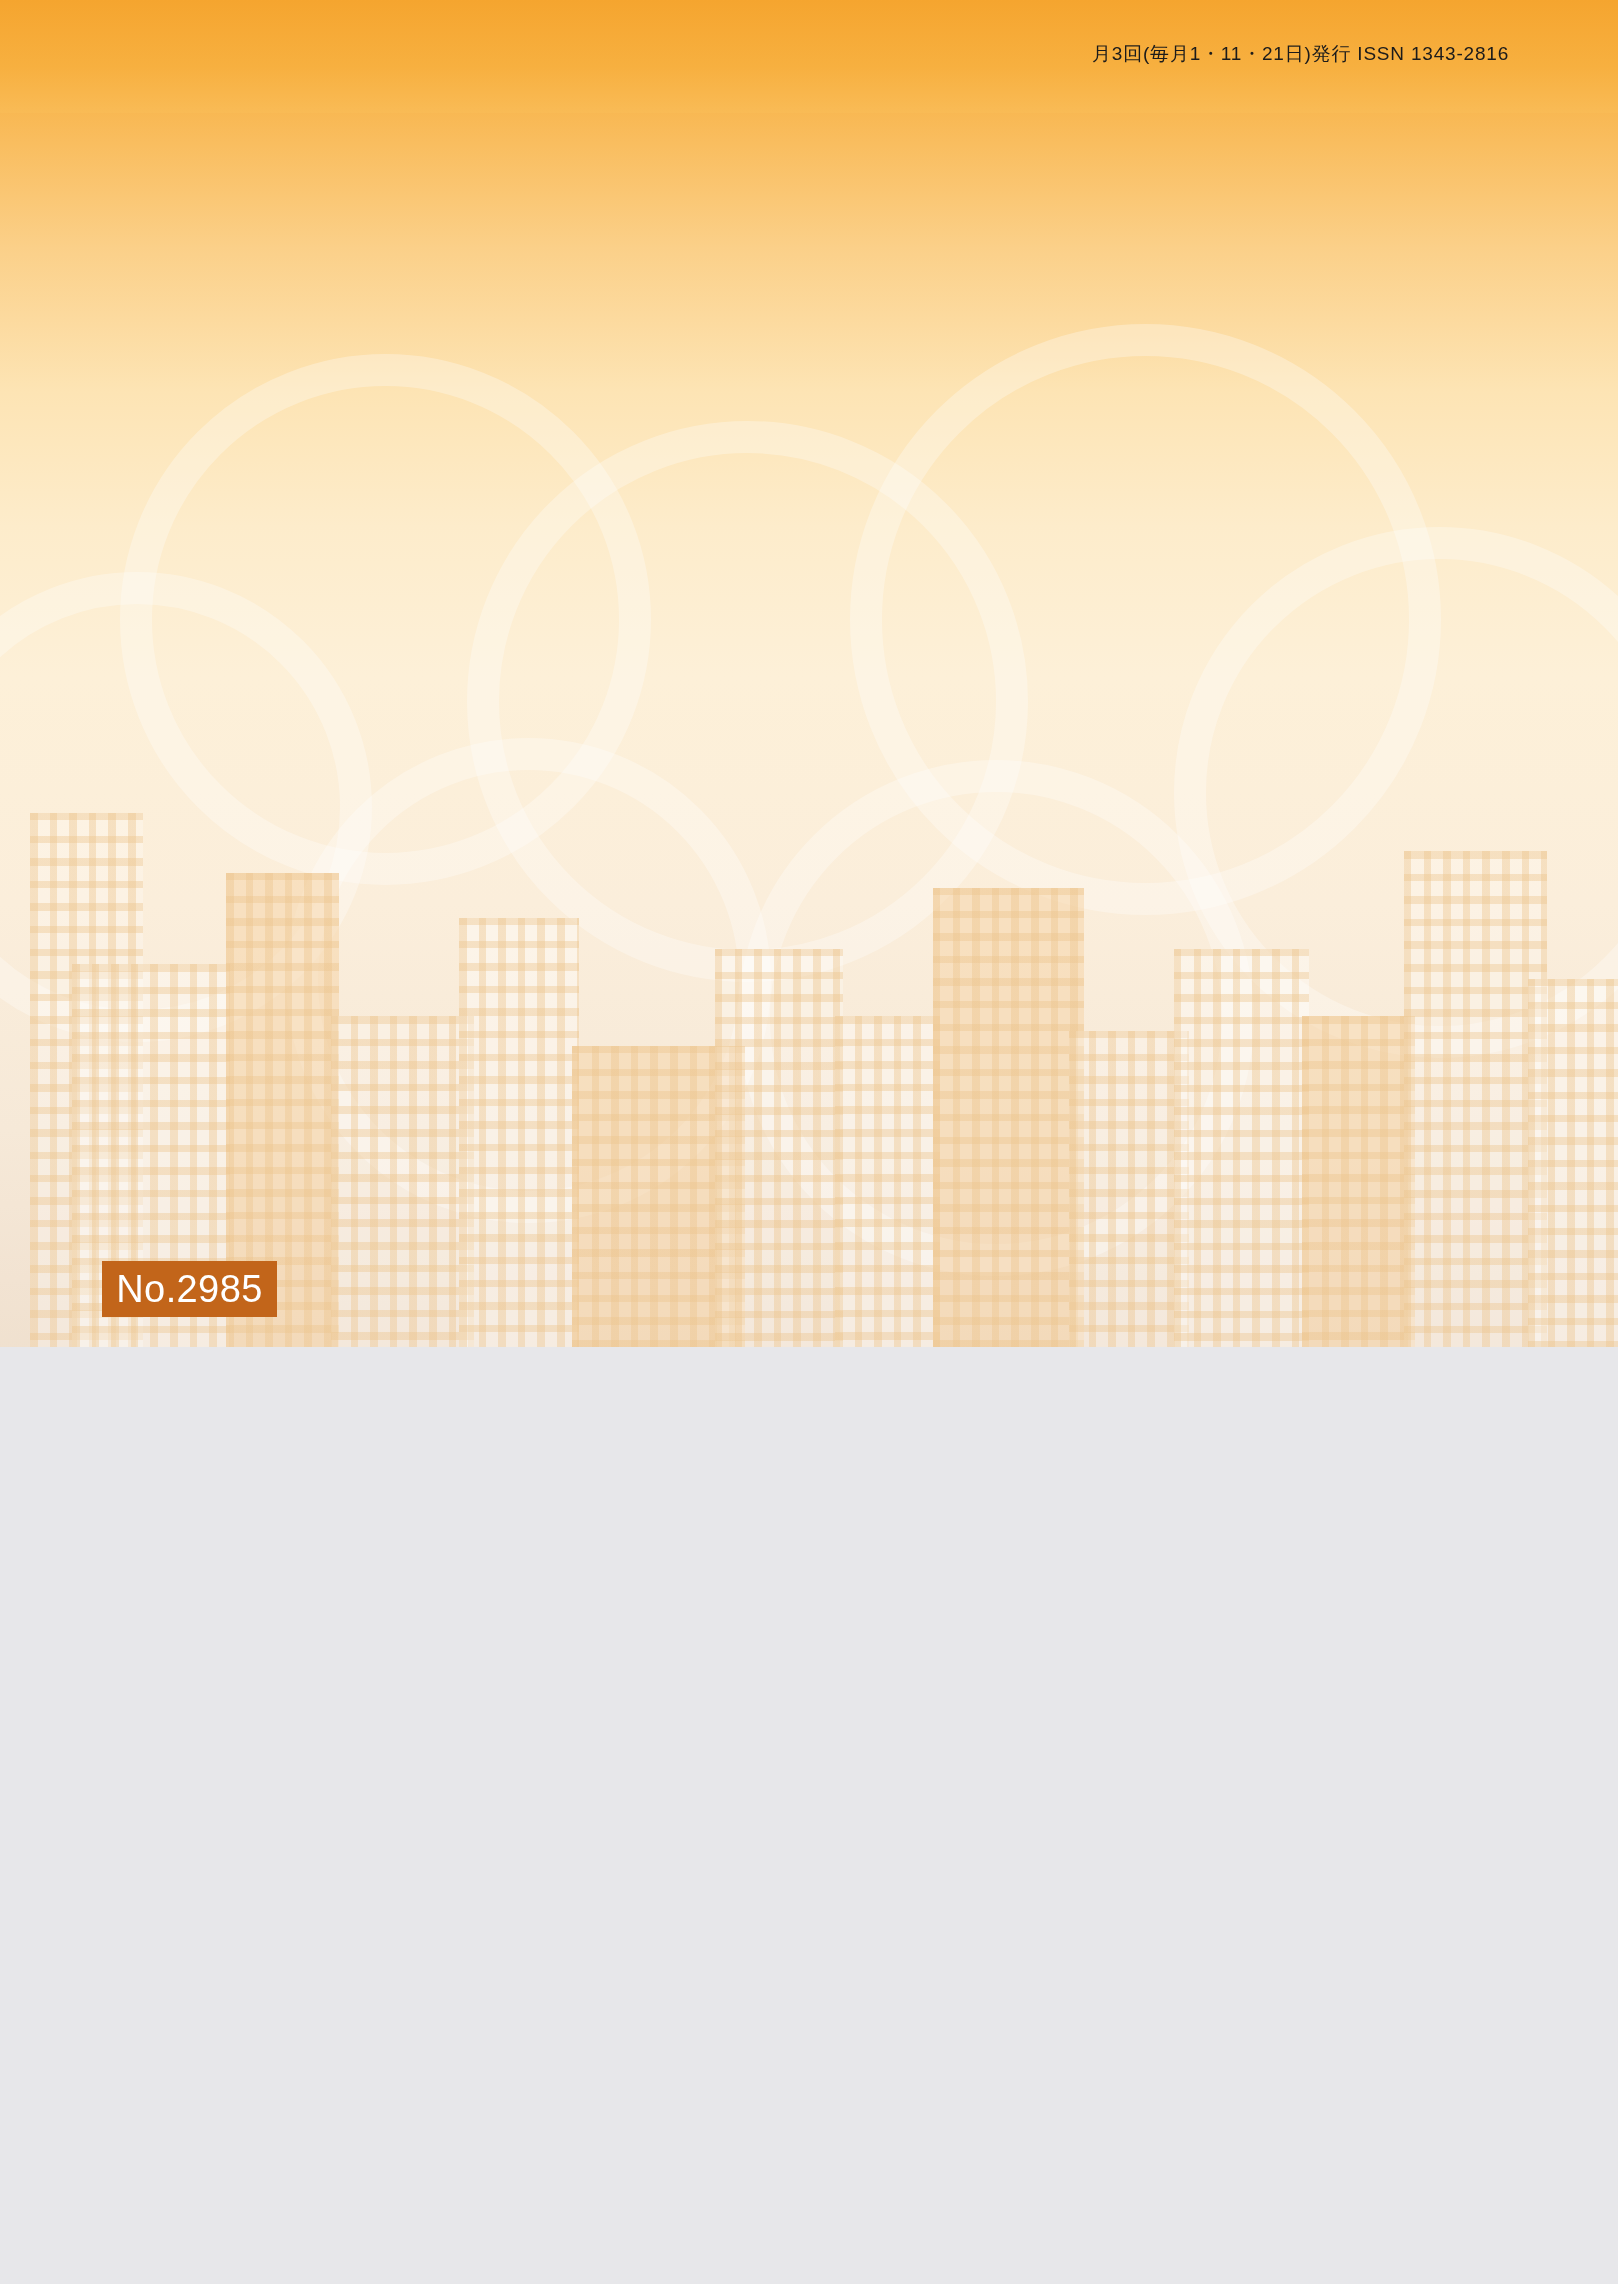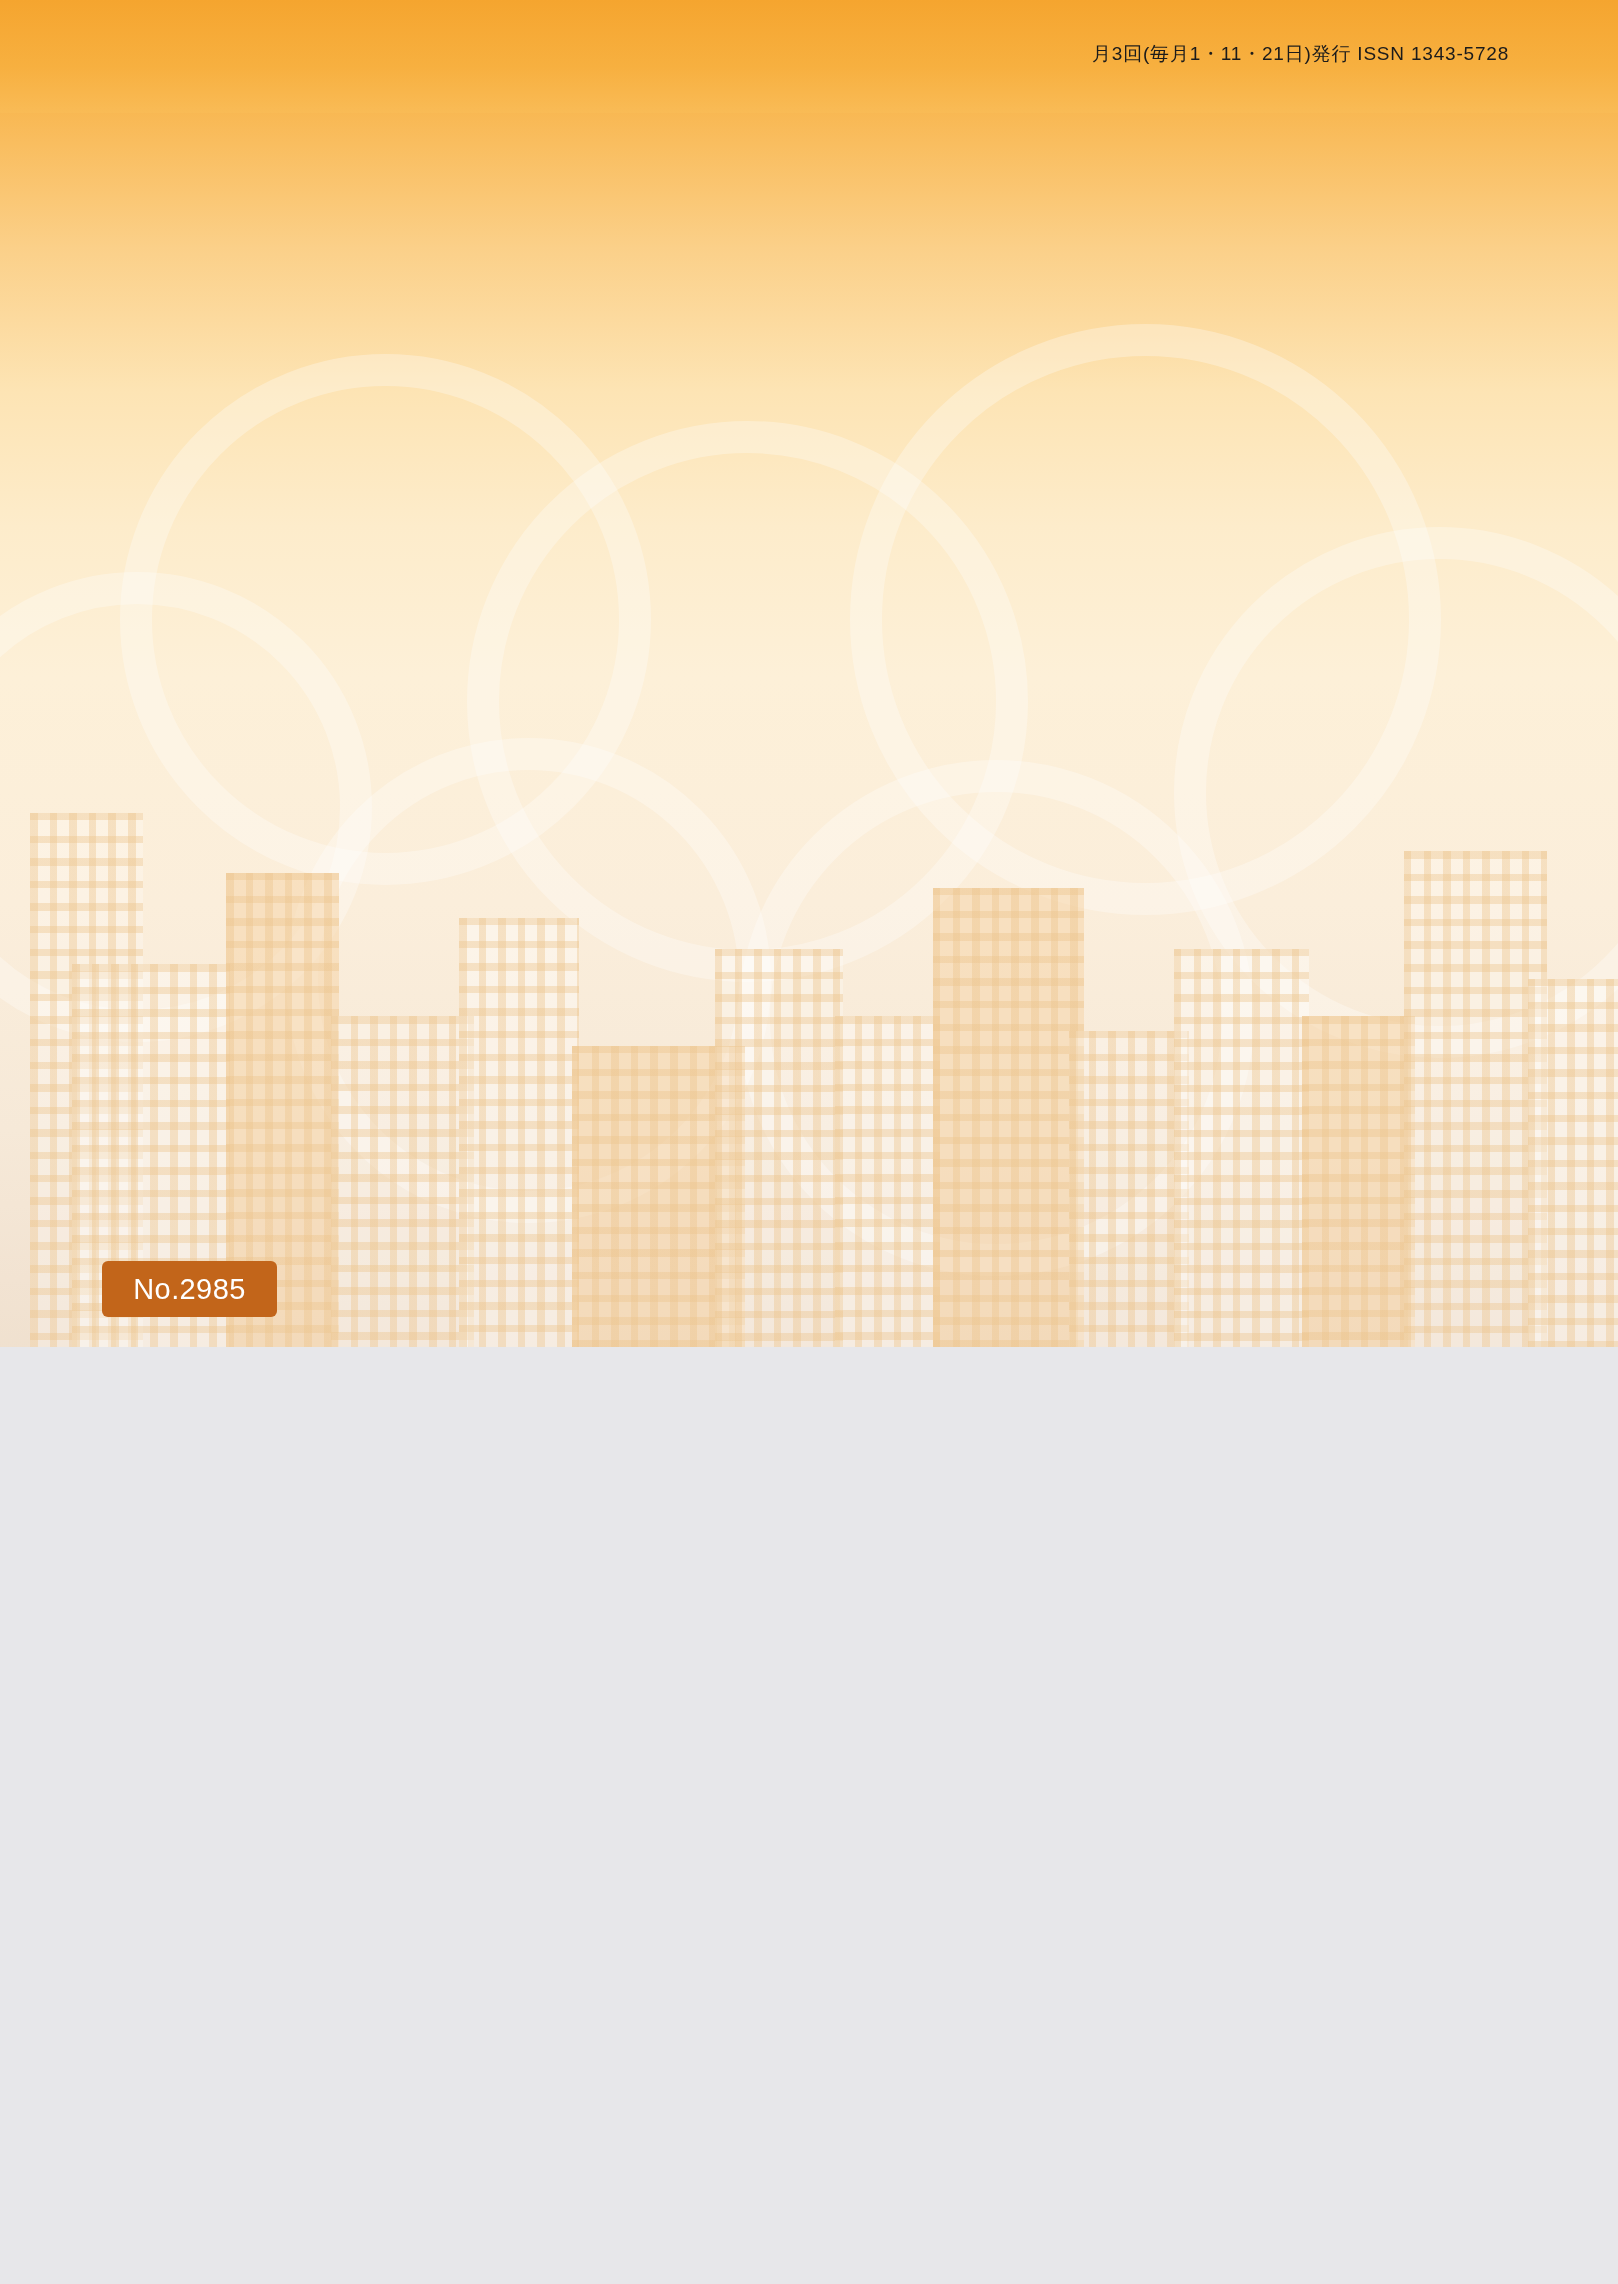--- a/index.html
+++ b/index.html
@@ -160,28 +160,27 @@
 
   
   .issue-no {
     position: absolute;
     left: 102px;
     top: 1261px;
     width: 175px;
     height: 56px;
     background: #c2651a;
     color: #ffffff;
-    font-size: 29px;
+    font-size: 38px;
     font-family: "Liberation Sans", sans-serif;
     display: flex;
     align-items: center;
     justify-content: center;
     letter-spacing: 0.4px;
     z-index: 6;
-    border-radius: 6px;
   }
 
   
   .contents {
     position: absolute;
     left: 0;
     top: 1347px;
     width: 1618px;
     height: 937px;
     background: #e7e7ea;
@@ -245,21 +244,21 @@
           <div class="win-grid"></div>
         </div>
       <div class="bldg e" style="left:1404px; width:143px; height:519px;">
           <div class="win-grid"></div>
         </div>
       <div class="bldg" style="left:1528px; width:98px; height:391px;">
           <div class="win-grid"></div>
         </div>
     </div>
 
-    <div class="issue-line">月3回(毎月1・11・21日)発行  ISSN 1343-5728</div>
+    <div class="issue-line">月3回(毎月1・11・21日)発行  ISSN 1343-2816</div>
 
   </div>
 
   <div class="issue-no">No.2985</div>
 
   <div class="contents">
     <div class="contents-inner">
 
       
       

